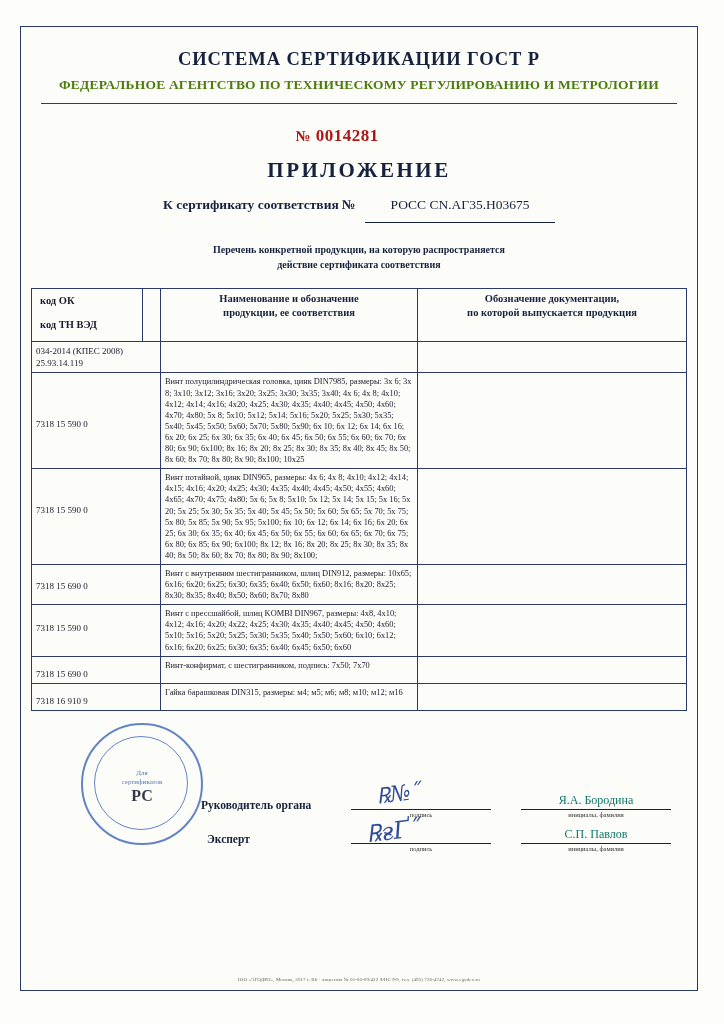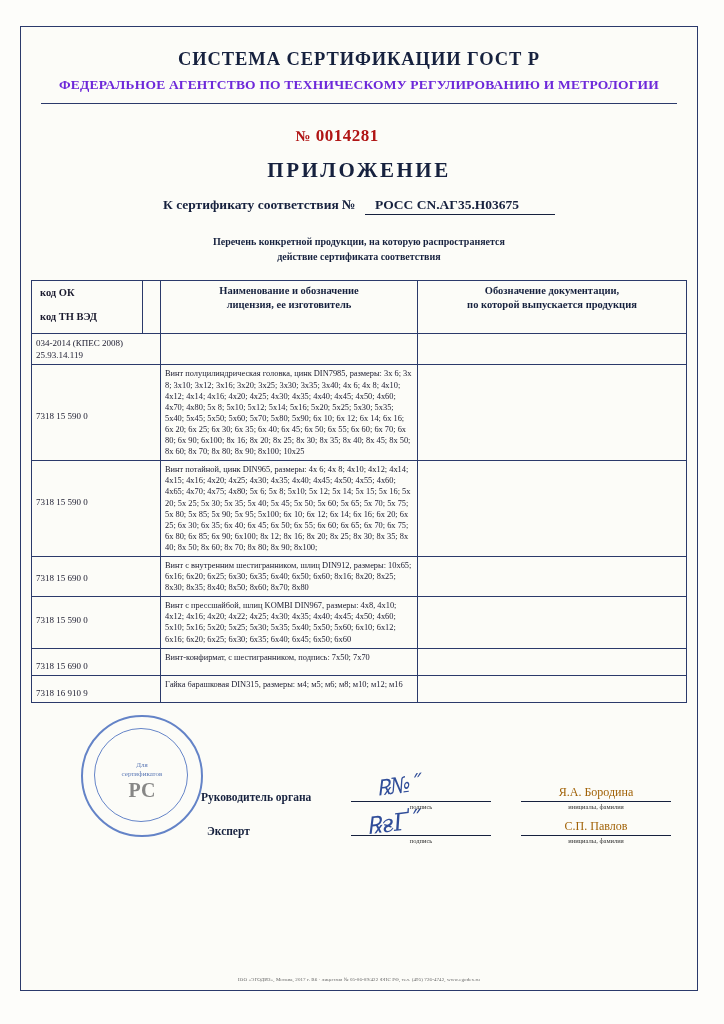--- a/index.html
+++ b/index.html
@@ -40,21 +40,21 @@
     font-size: 18.5px;
     font-weight: bold;
     letter-spacing: 0.9px;
     color: #16213e;
   }
   .hdr-sub {
     font-size: 13.5px;
     font-weight: bold;
     letter-spacing: 0.2px;
     margin-top: 7px;
-    color: #6d28d9;
+    color: #4d7c0f;
   }
   .hdr-rule {
     width: 636px;
     height: 1.2px;
     background: #2b3a6b;
     margin: 10px auto 0 auto;
   }
   .number-line {
     text-align: center;
     padding-right: 44px;
@@ -79,27 +79,27 @@
   }
   .cert-row {
     text-align: center;
     margin-top: 14px;
     font-size: 13.5px;
     font-weight: bold;
     color: #16213e;
   }
   .cert-row .cert-num {
     display: inline-block;
-    font-weight: bold;
+    font-weight: normal;
     font-size: 13.5px;
     border-bottom: 1px solid #16213e;
-    padding: 0 10px 1px 10px;
+    padding: 0 10px 9px 10px;
     margin-left: 6px;
     min-width: 170px;
-    text-align: left;
+    text-align: center;
   }
   .scope {
     text-align: center;
     font-size: 10px;
     font-weight: bold;
     margin-top: 20px;
     line-height: 1.45;
     color: #16213e;
   }
   
@@ -193,22 +193,22 @@
     font-size: 7px;
     color: #3b5ea8;
     line-height: 1.25;
     width: 70px;
   }
   .stamp-pc {
     position: absolute;
     left: 50%;
     top: 62px;
     transform: translateX(-50%);
-    font-size: 20px;
-    color: #737373;
+    font-size: 16px;
+    color: #0f172a;
     font-weight: bold;
   }
   .role {
     position: absolute;
     font-size: 11.5px;
     font-weight: bold;
     color: #16213e;
   }
   .role-1 { left: 180px; top: 82px; }
   .role-2 { left: 186px; top: 116px; }
@@ -227,21 +227,21 @@
     color: #333;
     text-align: center;
   }
   .cap-1 { left: 330px; top: 94px; width: 140px; }
   .cap-2 { left: 330px; top: 128px; width: 140px; }
   .cap-3 { left: 500px; top: 94px; width: 150px; }
   .cap-4 { left: 500px; top: 128px; width: 150px; }
   .name {
     position: absolute;
     font-size: 12px;
-    color: #a16207;
+    color: #0f766e;
     text-align: center;
     width: 150px;
   }
   .name-1 { left: 500px; top: 76px; }
   .name-2 { left: 500px; top: 110px; }
   .scribble {
     position: absolute;
     color: #1b3b8f;
     font-family: "DejaVu Serif", serif;
     font-style: italic;
@@ -293,21 +293,21 @@
     <table class="grid">
       <thead>
         <tr>
           <th class="c1 code-head-cell">
             <div class="divider"></div>
             <div class="ok">код ОК</div>
             <div class="tnved">код ТН ВЭД</div>
           </th>
           <th class="c2">
             <div class="th-inner">Наименование и обозначение</div>
-            <div class="th-inner">лицензия, ее изготовитель</div>
+            <div class="th-inner">продукции, ее соответствия</div>
           </th>
           <th class="c3">
             <div class="th-inner">Обозначение документации,</div>
             <div class="th-inner">по которой выпускается продукция</div>
           </th>
         </tr>
       </thead>
       <tbody>
         <tr class="first-row">
           <td class="code">

